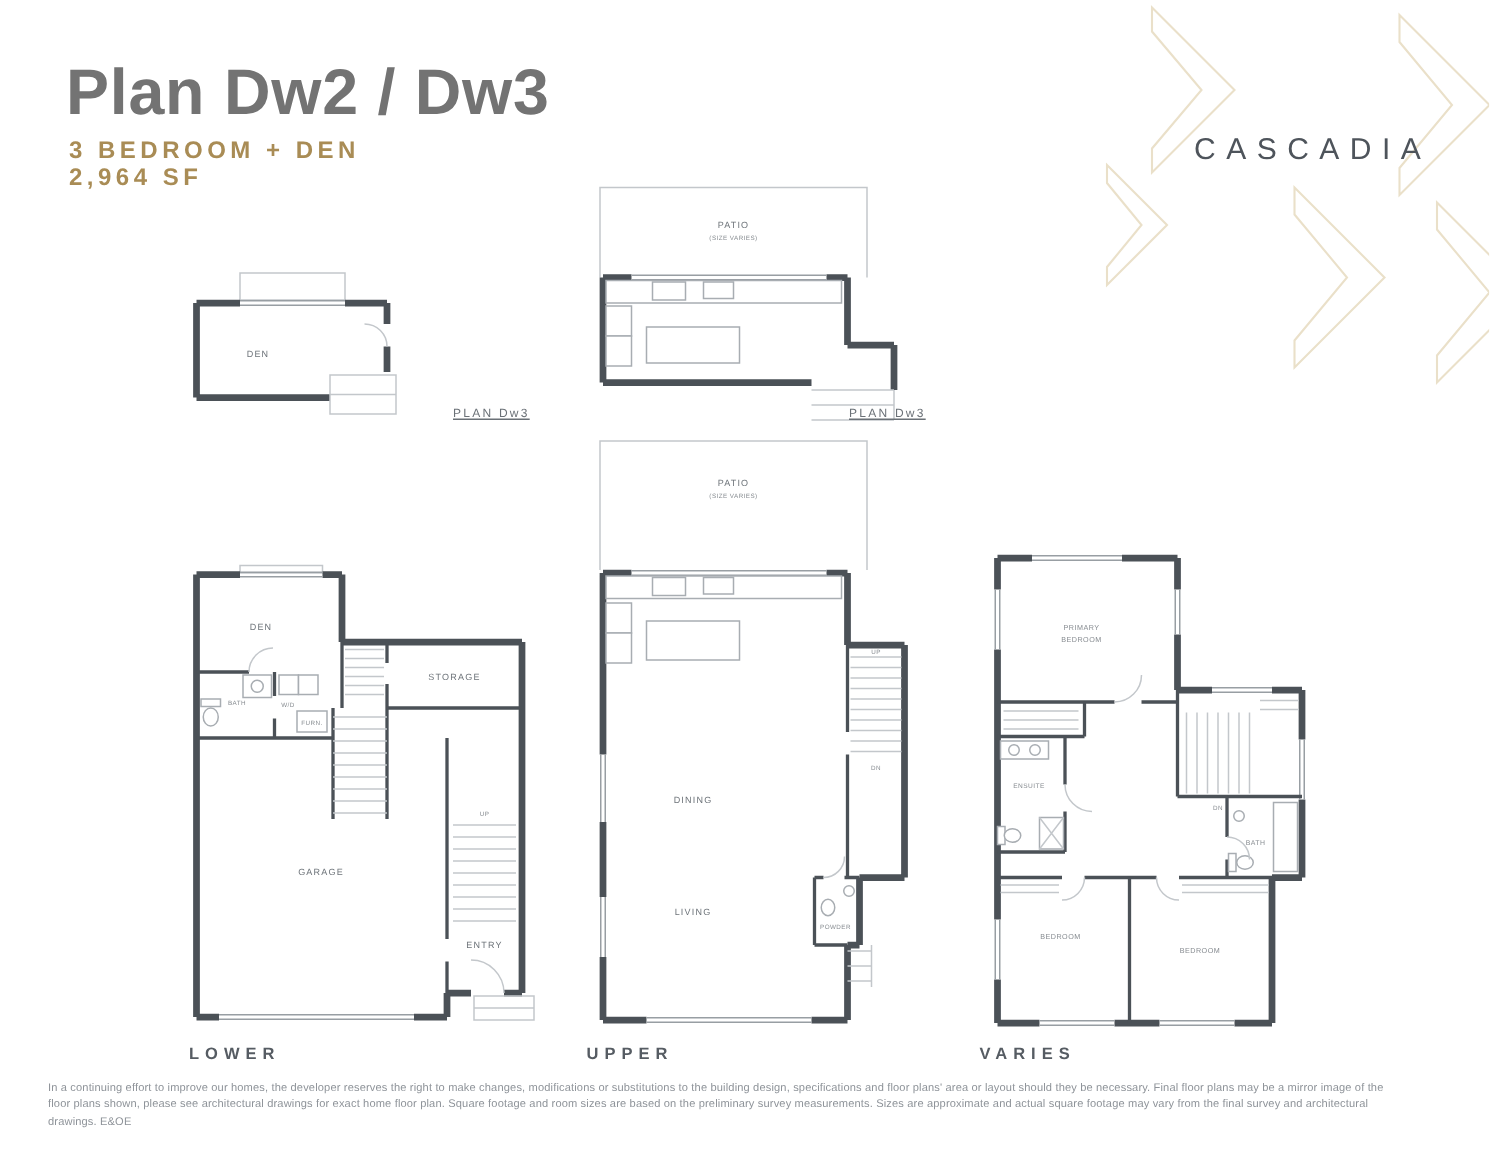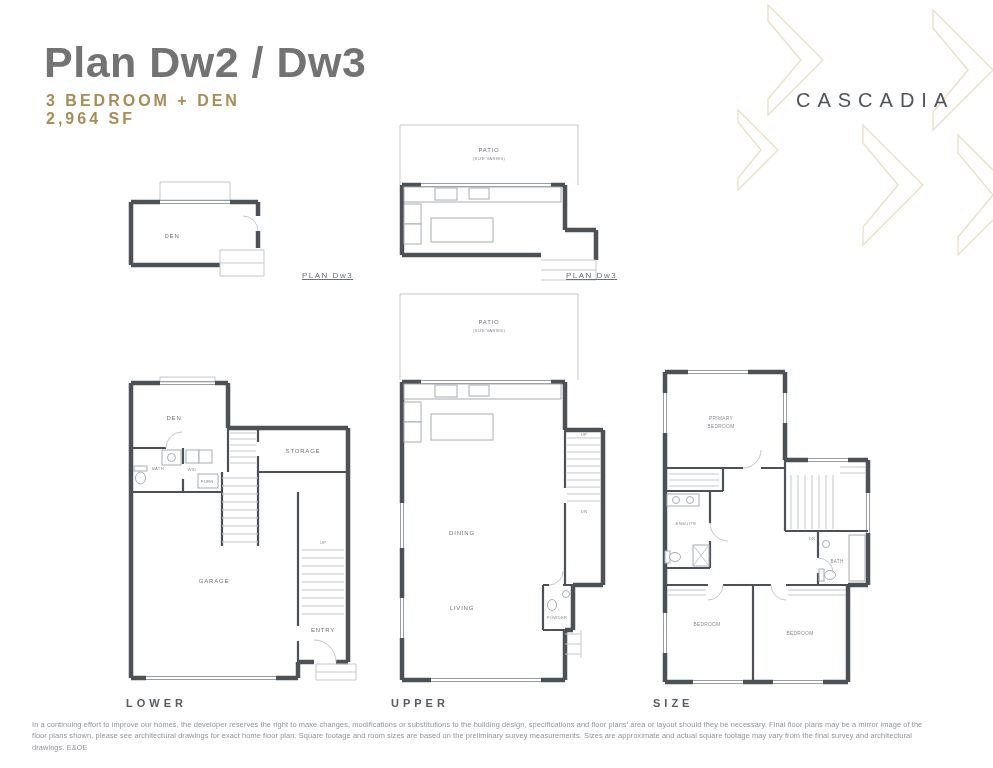--- a/index.html
+++ b/index.html
@@ -161,17 +161,17 @@
     <text class="rtiny" x="68" y="65" style="font-size:4.8px">BEDROOM</text>
     <text class="rtiny" x="33" y="162" style="font-size:4.4px">ENSUITE</text>
     <text class="rtiny" x="184" y="200" style="font-size:4.6px">BATH</text>
     <text class="rtiny" x="54" y="263" style="font-size:4.8px">BEDROOM</text>
     <text class="rtiny" x="147" y="272" style="font-size:4.8px">BEDROOM</text>
     <text class="rtiny" x="159" y="177">DN</text>
   </svg>
 
   <div class="floor-name" style="left:126px;width:235px">LOWER</div>
   <div class="floor-name" style="left:391px;width:230px">UPPER</div>
-  <div class="floor-name" style="left:653px;width:225px">SIZE</div>
+  <div class="floor-name" style="left:653px;width:225px">VARIES</div>
 
   <div class="disclaimer">In a continuing effort to improve our homes, the developer reserves the right to make changes, modifications or substitutions to the building design, specifications and floor plans' area or layout should they be necessary. Final floor plans may be a mirror image of the floor plans shown, please see architectural drawings for exact home floor plan. Square footage and room sizes are based on the preliminary survey measurements. Sizes are approximate and actual square footage may vary from the final survey and architectural drawings. E&amp;OE</div>
 
 </div>
 
 </body></html>

